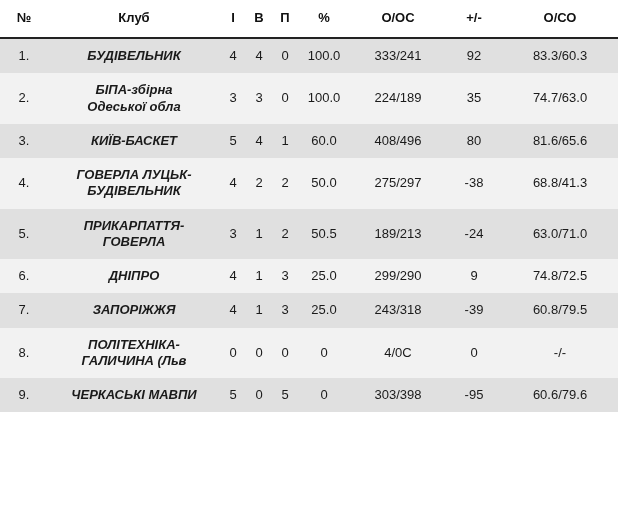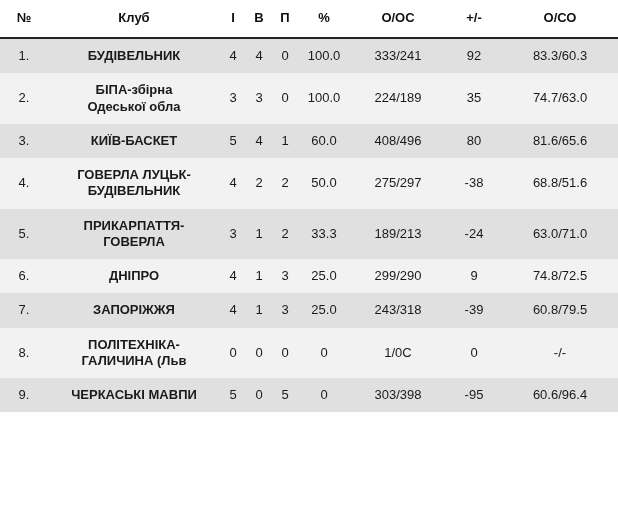--- a/index.html
+++ b/index.html
@@ -47,21 +47,21 @@
   .col-club   { width: 172px; }
   .col-i      { width: 26px; }
   .col-v      { width: 26px; }
   .col-p      { width: 26px; }
   .col-pct    { width: 52px; }
   .col-oos    { width: 96px; }
   .col-pm     { width: 56px; }
   .col-oso    { width: 116px; }
 
   td.rank { text-align: left; padding-left: 14px; font-weight: normal; }
-  td.club { font-weight: bold; padding: 9px 6px; }
+  td.club { font-weight: bold; padding: 9px 6px; font-style: italic; }
   .clubline { display: block; }
 </style>
 </head>
 <body>
 
 <table class="standings-table">
   <colgroup>
     <col class="col-rank">
       <col class="col-club">
       <col class="col-i">
@@ -131,32 +131,32 @@
         <td class="club">
           <span class="clubline">ГОВЕРЛА ЛУЦЬК-</span>
           <span class="clubline">БУДІВЕЛЬНИК</span>
         </td>
         <td>4</td>
         <td>2</td>
         <td>2</td>
         <td>50.0</td>
         <td>275/297</td>
         <td>-38</td>
-        <td>68.8/51.6</td>
+        <td>68.8/41.3</td>
       </tr>
       <tr class="row-odd">
         <td class="rank">5.</td>
         <td class="club">
           <span class="clubline">ПРИКАРПАТТЯ-</span>
           <span class="clubline">ГОВЕРЛА</span>
         </td>
         <td>3</td>
         <td>1</td>
         <td>2</td>
-        <td>33.3</td>
+        <td>50.5</td>
         <td>189/213</td>
         <td>-24</td>
         <td>63.0/71.0</td>
       </tr>
       <tr class="row-even">
         <td class="rank">6.</td>
         <td class="club">
           <span class="clubline">ДНІПРО</span>
         </td>
         <td>4</td>
@@ -183,31 +183,31 @@
       <tr class="row-even">
         <td class="rank">8.</td>
         <td class="club">
           <span class="clubline">ПОЛІТЕХНІКА-</span>
           <span class="clubline">ГАЛИЧИНА (Льв</span>
         </td>
         <td>0</td>
         <td>0</td>
         <td>0</td>
         <td>0</td>
-        <td>1/0С</td>
+        <td>4/0С</td>
         <td>0</td>
         <td>-/-</td>
       </tr>
       <tr class="row-odd">
         <td class="rank">9.</td>
         <td class="club">
           <span class="clubline">ЧЕРКАСЬКІ МАВПИ</span>
         </td>
         <td>5</td>
         <td>0</td>
         <td>5</td>
         <td>0</td>
         <td>303/398</td>
         <td>-95</td>
-        <td>60.6/96.4</td>
+        <td>60.6/79.6</td>
       </tr>
     </tbody>
 </table>
 
 </body></html>

